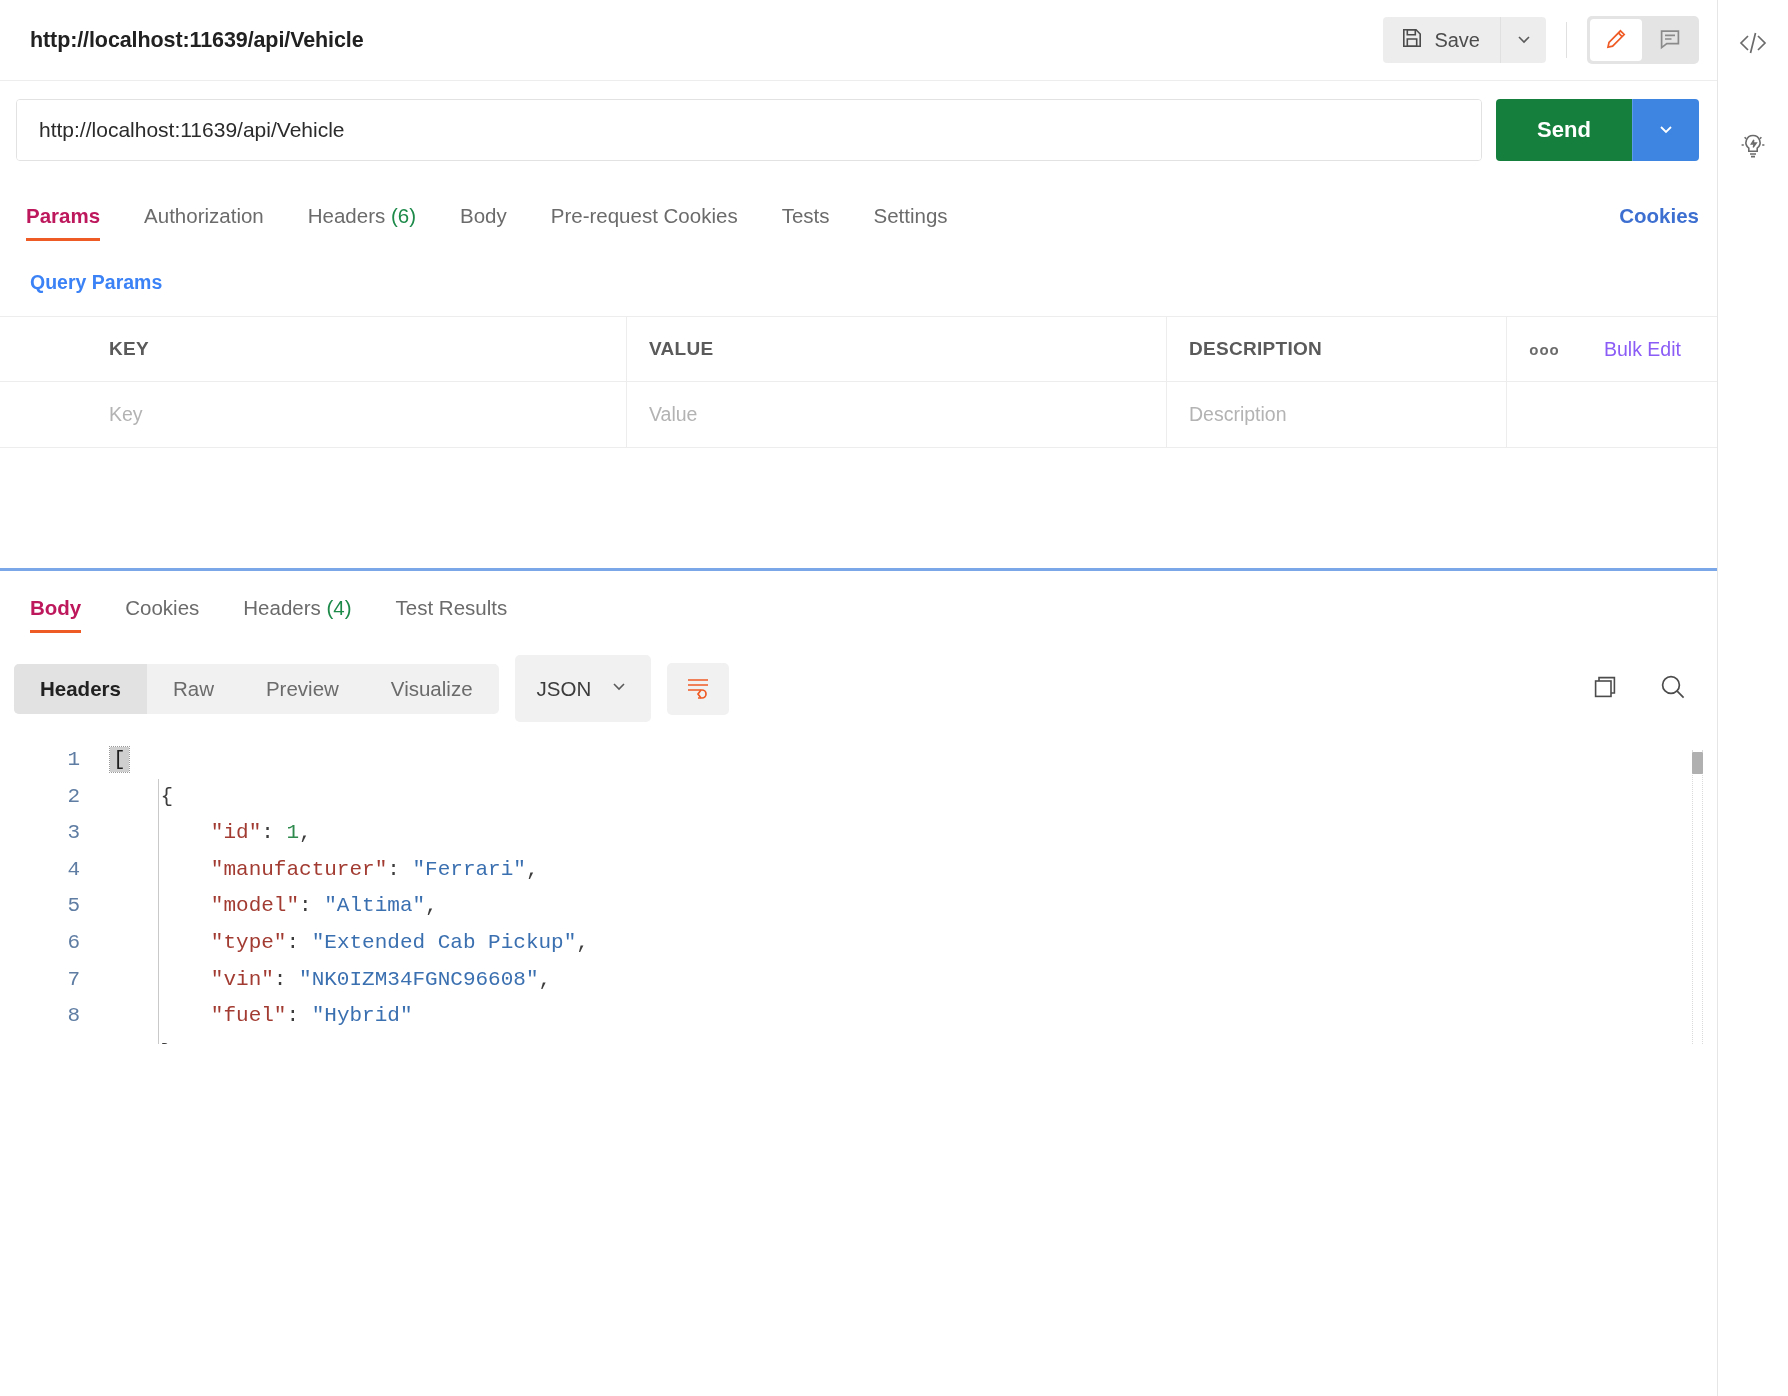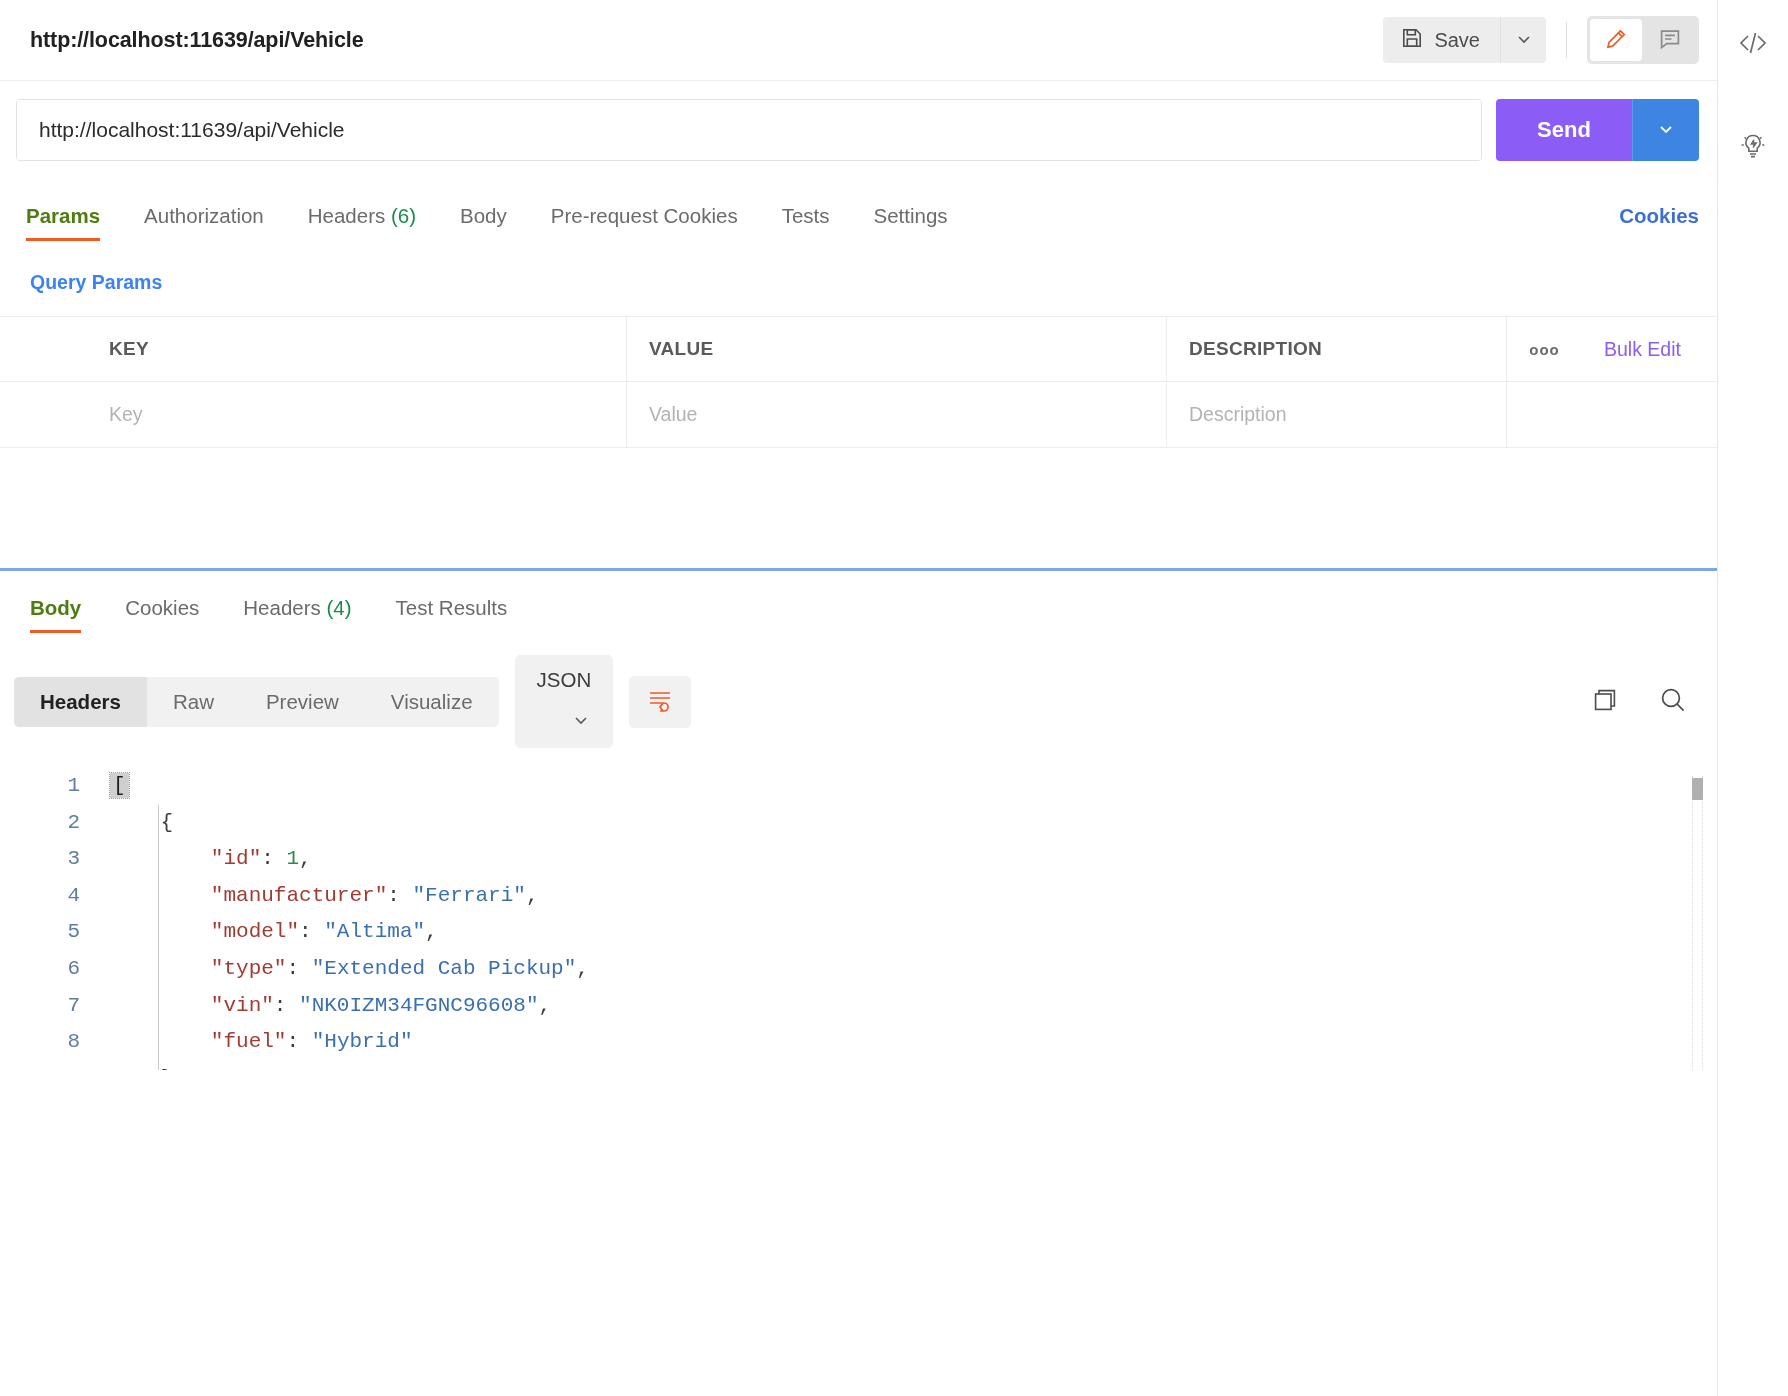--- a/index.html
+++ b/index.html
@@ -159,21 +159,21 @@
     background: #ffffff;
     font-family: "Liberation Sans", sans-serif;
     font-size: 21px;
     color: #2b2b2b;
     padding: 0 22px;
   }
   .send-group { display: flex; }
   .btn-send {
     height: 62px;
     width: 136px;
-    background: #8b5cf6;
+    background: #15803d;
     border: none;
     border-radius: 4px 0 0 4px;
     color: #ffffff;
     font-family: "Liberation Sans", sans-serif;
     font-size: 22px;
     font-weight: bold;
     cursor: pointer;
   }
   .btn-send-caret {
     height: 62px;
@@ -198,21 +198,21 @@
   }
   .tab {
     position: relative;
     font-size: 20.5px;
     color: #6b6b6b;
     padding: 0 0 13px 0;
     margin-right: 44px;
     cursor: pointer;
     white-space: nowrap;
   }
-  .tab.active { color: #4d7c0f; font-weight: bold; }
+  .tab.active { color: #be185d; font-weight: bold; }
   .tab.active::after {
     content: "";
     position: absolute;
     left: 0; right: 0; bottom: 0;
     height: 3px;
     background: #ef5b25;
   }
   .tab .count { color: #1d8a4a; }
   .tabs-spacer { flex: 1; }
   .cookies-link {
@@ -322,29 +322,28 @@
     background: transparent;
     font-family: "Liberation Sans", sans-serif;
     font-size: 20.5px;
     color: #6b6b6b;
     padding: 13px 26px;
     cursor: pointer;
   }
   .seg-btn.active { background: #e2e2e2; color: #212121; font-weight: bold; }
   .fmt-sel {
     display: flex;
-    align-items: flex-end;
+    align-items: center;
     gap: 18px;
     background: #f1f1f1;
     border-radius: 5px;
-    padding: 13px 22px;
+    padding: 21px 22px;
     font-size: 20.5px;
     color: #3c3c3c;
     cursor: pointer;
-    flex-direction: column;
   }
   .wrap-btn {
     background: #f1f1f1;
     border: none;
     border-radius: 5px;
     width: 62px;
     height: 52px;
     display: flex;
     align-items: center;
     justify-content: center;

